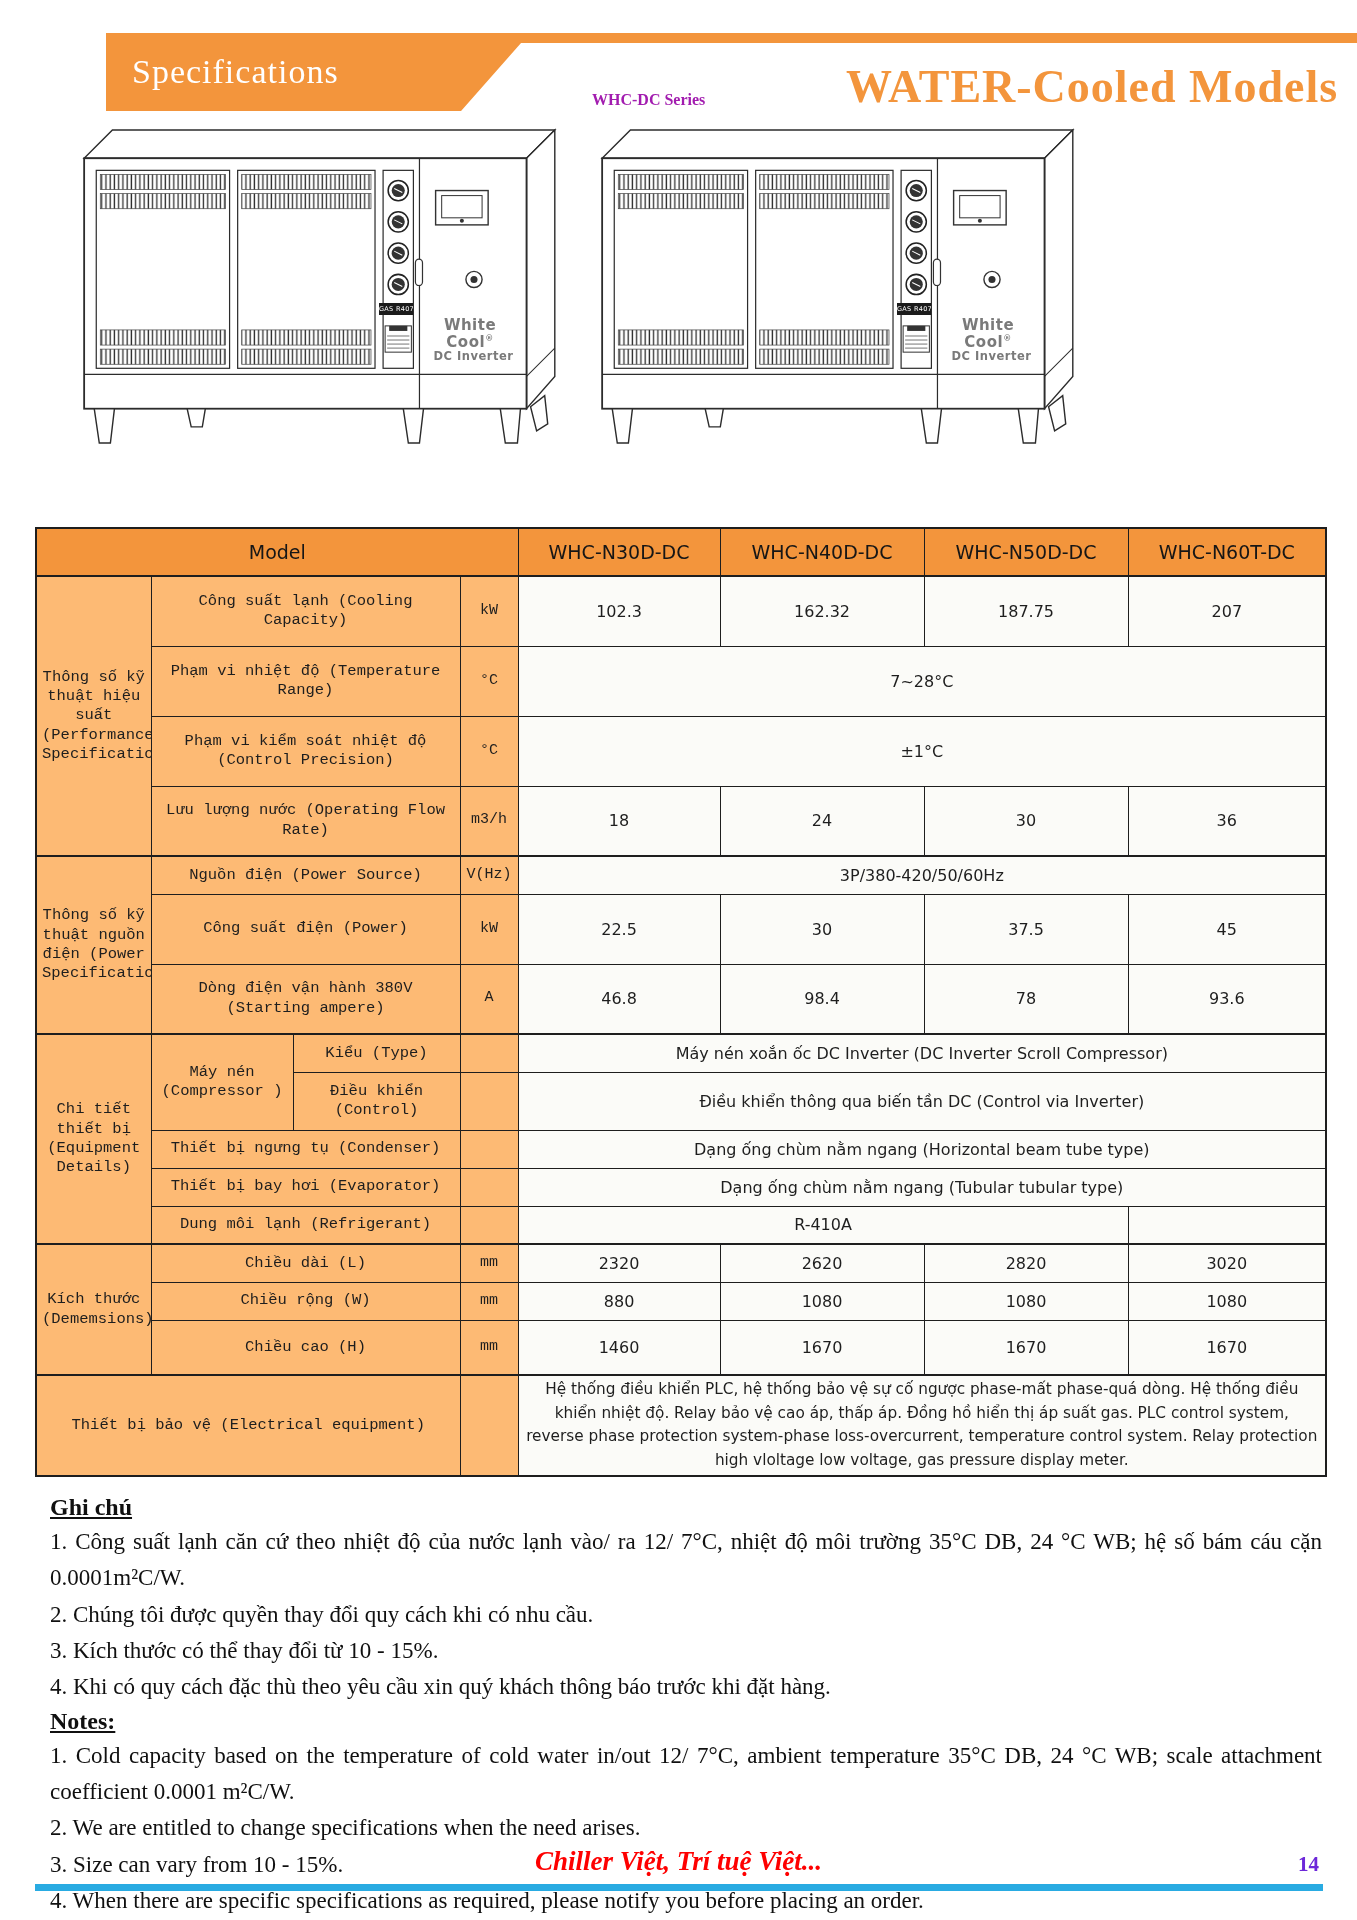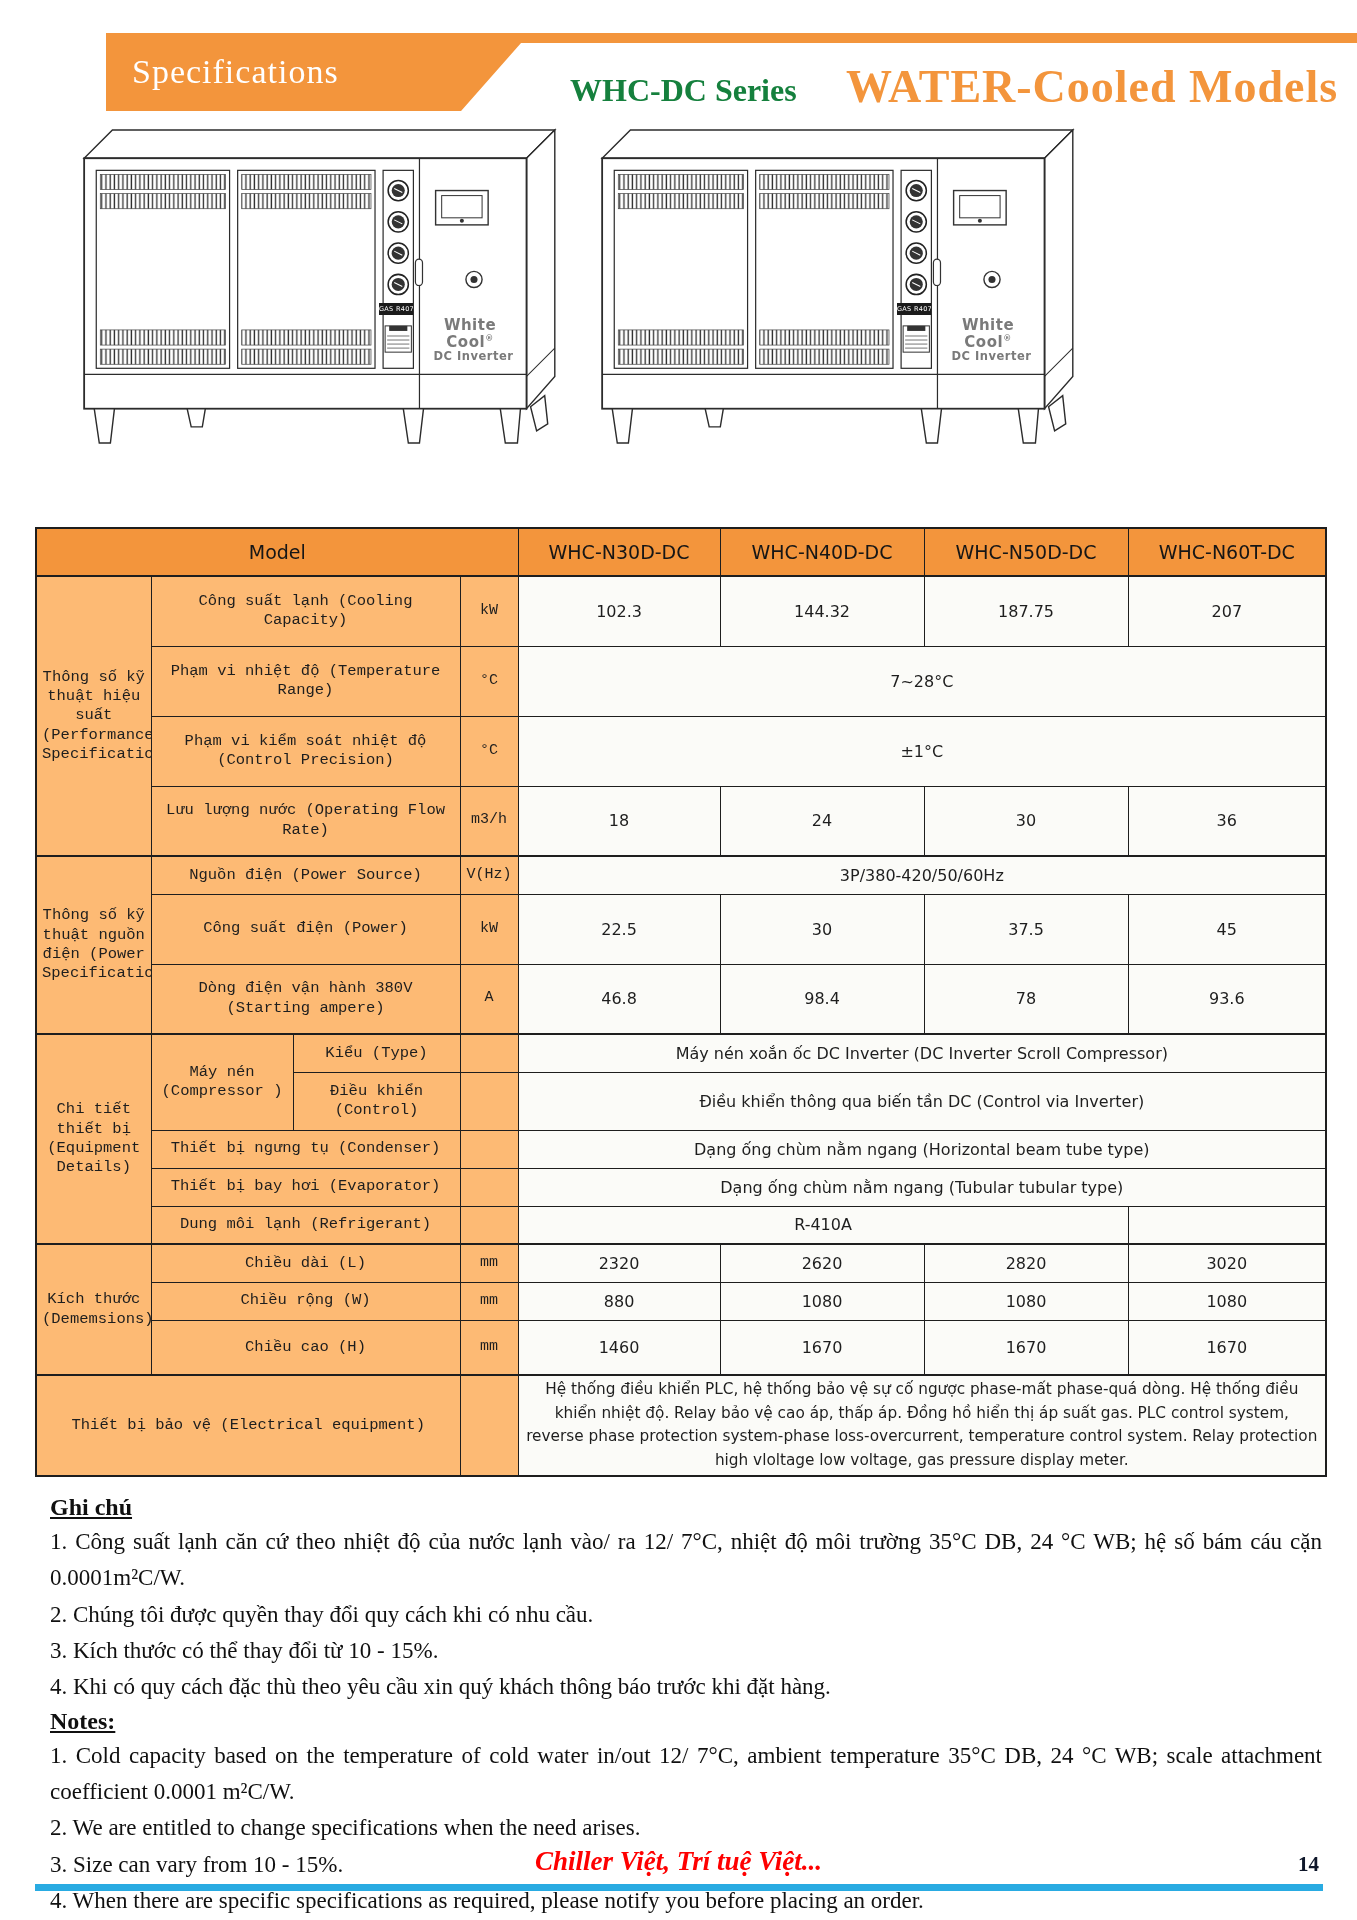--- a/index.html
+++ b/index.html
@@ -5,22 +5,22 @@
   * { margin:0; padding:0; box-sizing:border-box; }
   html,body { width:1357px; height:1920px; background:#ffffff; position:relative;
               font-family:"DejaVu Sans", sans-serif; color:#1e1e1e; }
 
   
   .banner-wrap { position:absolute; left:78px; top:33px; width:1279px; height:78px;margin-left:28px; }
   .banner-orange { position:absolute; inset:0; background:#F3953C;
       clip-path:polygon(0 0, 100% 0, 100% 12.8%, 32.45% 12.8%, 27.76% 100%, 0 100%); }
   .banner-title { position:absolute; left:26px; top:50%; transform:translateY(-50%);
       font-family:"Liberation Serif", serif; font-size:34px; color:#ffffff; letter-spacing:1px; }
-  .series-label { position:absolute; left:464px; bottom:2px;
-      font-family:"Liberation Serif", serif; font-weight:bold; font-size:32px; color:#15803d; }
+  .series-label { position:absolute; left:486px; bottom:2px;
+      font-family:"Liberation Serif", serif; font-weight:bold; font-size:16px; color:#a21caf; }
   .main-title { position:absolute; left:740px; bottom:-2px; font-family:"Liberation Serif", serif;
       font-weight:bold; font-size:46px; color:#F3953C; letter-spacing:1px; white-space:nowrap; }
 
   
   .prod-img { position:absolute; width:505px; height:342px; }
   .prod-img svg { width:505px; height:342px; display:block; }
   .img-1 { left:70px; top:116px; }
   .img-2 { left:588px; top:116px; }
   .brand-overlay { position:absolute; left:352px; top:201px; width:96px; text-align:center;
       color:#7a7a7a; font-weight:bold; line-height:1.1; letter-spacing:0.5px; }
@@ -48,21 +48,21 @@
   .notes { position:absolute; left:50px; top:1492px; width:1272px;
       font-family:"Liberation Serif", serif; font-size:23px; color:#101010; }
   .notes h3 { font-size:24px; font-weight:bold; text-decoration:underline; margin:2px 0 3px 0; }
   .notes p { line-height:1.58; text-align:justify; }
 
   
   .footer-slogan { position:absolute; left:0; top:1846px; width:100%; text-align:center;
       font-family:"Liberation Serif", serif; font-style:italic; font-weight:bold;
       font-size:27px; color:#FE0000; }
   .page-number { position:absolute; right:38px; top:1852px;
-      font-family:"Liberation Serif", serif; font-weight:bold; font-size:21px; color:#0f172a; }
+      font-family:"Liberation Serif", serif; font-weight:bold; font-size:21px; color:#6d28d9; }
   .footer-divider { position:absolute; left:35px; top:1884px; width:1288px; height:7px;
       background:#29ABE2; }
 </style>
 </head>
 <body>
 
 <div class="banner-wrap">
   <div class="banner-orange"></div>
   <div class="banner-title">Specifications</div>
   <div class="series-label">WHC-DC Series</div>
@@ -176,21 +176,21 @@
     <th class="oh">WHC-N30D-DC</th>
     <th class="oh">WHC-N40D-DC</th>
     <th class="oh">WHC-N50D-DC</th>
     <th class="oh">WHC-N60T-DC</th>
   </tr>
   <tr style="height:70px">
     <td rowspan="4" class="yl">Thông số kỹ thuật hiệu suất (Performance Specifications)</td>
     <td colspan="2" class="yl">Công suất lạnh (Cooling Capacity)</td>
     <td class="yl un">kW</td>
     <td class="val">102.3</td>
-    <td class="val">144.32</td>
+    <td class="val">162.32</td>
     <td class="val">187.75</td>
     <td class="val">207</td>
   </tr>
   <tr style="height:70px">
     <td colspan="2" class="yl">Phạm vi nhiệt độ (Temperature Range)</td>
     <td class="yl un">°C</td>
     <td colspan="4" class="val">7~28°C</td>
   </tr>
   <tr style="height:70px">
     <td colspan="2" class="yl">Phạm vi kiểm soát nhiệt độ (Control Precision)</td>

